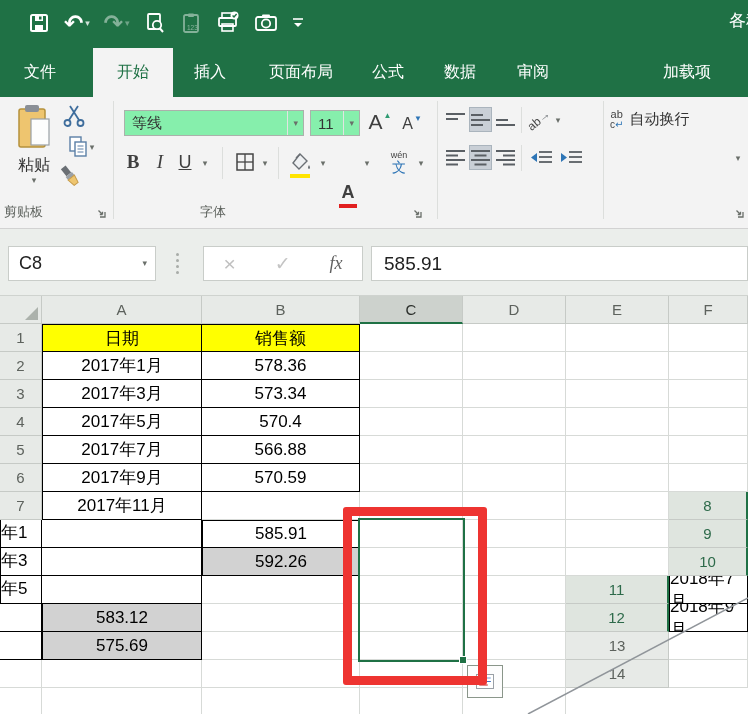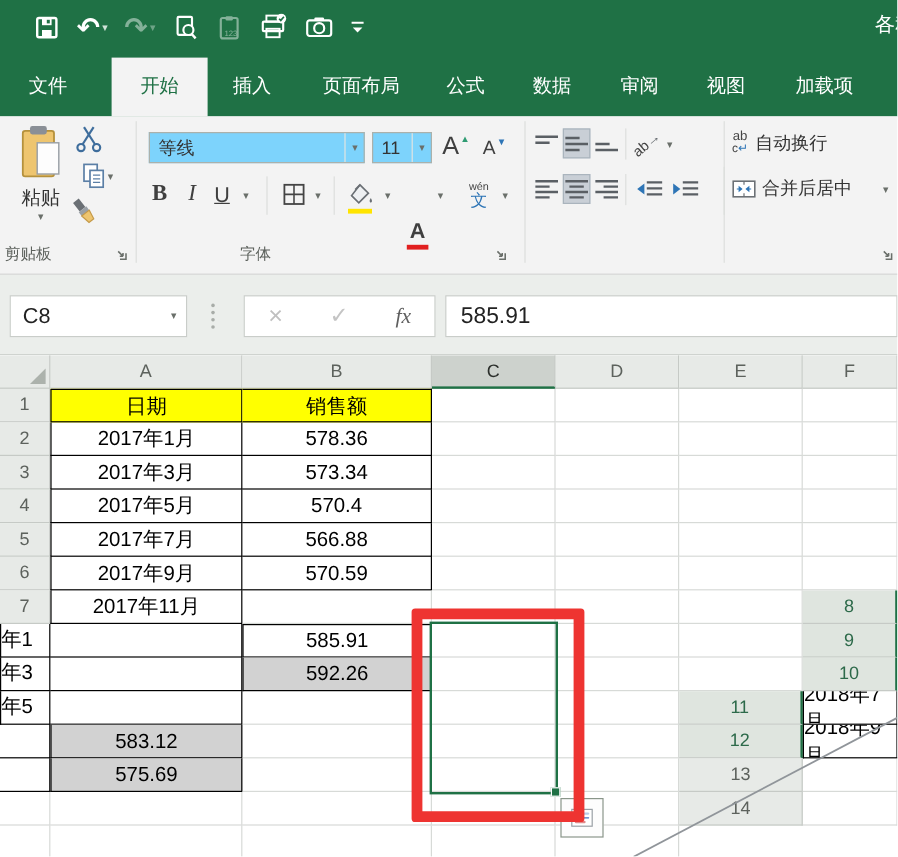--- a/index.html
+++ b/index.html
@@ -20,21 +20,21 @@
        color:#fff;font-size:16px;cursor:default}
   .tab.active{background:#f3f3f3;color:#1f7145}
 
   
   .ribbon{position:absolute;left:0;top:97px;width:748px;height:132px;background:#f3f3f3;border-bottom:1px solid #d2d2d2}
   .rdiv{position:absolute;top:4px;height:118px;width:1px;background:#dcdedc}
   .rlabel{position:absolute;top:106px;font-size:13px;color:#5c615c;}
   .launch{position:absolute;top:108px;width:11px;height:11px}
   .rbtn{position:absolute;display:flex;align-items:center;justify-content:center}
   .car2{font-size:9px;color:#6a6f6a;line-height:1}
-  .combo{position:absolute;background:#7dd3fc;border:1px solid #abb1ab;display:flex;align-items:center;font-size:15px;color:#333}
+  .combo{position:absolute;background:#86efac;border:1px solid #abb1ab;display:flex;align-items:center;font-size:15px;color:#333}
   .combo .cv{flex:1;padding-left:7px;white-space:nowrap;overflow:hidden}
   .combo .car2{padding:0 5px;border-left:1px solid #e2e4e2;align-self:stretch;display:flex;align-items:center}
   .bletter{font-family:"Liberation Serif","DejaVu Serif",serif;font-weight:bold;font-size:19px;color:#3f3f3f}
   .iletter{font-family:"Liberation Serif","DejaVu Serif",serif;font-style:italic;font-size:19px;color:#3f3f3f}
   .uletter{font-size:18px;color:#3f3f3f;text-decoration:underline}
   .fontbar{position:absolute;left:1px;bottom:-1px;width:18px;height:4px}
   .relbox{position:relative}
   .icsel{background:#c9cfd6;border:1px solid #aab4bd}
   .ritext{font-size:15px;color:#333;white-space:nowrap}
   .phon{display:flex;flex-direction:column;align-items:center;line-height:1}
@@ -144,21 +144,20 @@
   </div>
 
   <div class="tabbar">
     <span class="tab" style="left:12px;width:56px">文件</span>
     <span class="tab active" style="left:93px;width:80px">开始</span>
     <span class="tab" style="left:180px;width:60px">插入</span>
     <span class="tab" style="left:254px;width:94px">页面布局</span>
     <span class="tab" style="left:358px;width:60px">公式</span>
     <span class="tab" style="left:503px;width:60px">审阅</span>
     <span class="tab" style="left:430px;width:60px">数据</span>
-    <span class="tab" style="left:575px;width:60px">视图</span>
     <span class="tab" style="left:648px;width:78px">加载项</span>
   </div>
 
   <div class="ribbon">
 
     <div class="rbtn" style="left:8px;top:4px;width:52px;height:94px;flex-direction:column;justify-content:flex-start">
       <svg width="40" height="50" viewBox="0 0 40 50" style="margin-top:2px">
           <rect x="5" y="6" width="26" height="38" rx="2" fill="#eec56f" stroke="#b5913c" stroke-width="1.5"></rect>
           <rect x="11" y="2" width="14" height="7" rx="2" fill="#8a8f96"></rect>
           <rect x="17" y="16" width="18" height="26" fill="#fdfdfd" stroke="#9aa0a6" stroke-width="1.2"></rect>
@@ -365,30 +364,20 @@
       <svg width="22" height="16" viewBox="0 0 22 16">
           <g stroke="#5a5f64" stroke-width="1.8">
             <line x1="9" y1="2" x2="22" y2="2"></line>
             <line x1="9" y1="7" x2="22" y2="7"></line>
             <line x1="9" y1="12" x2="22" y2="12"></line>
           </g>
           <path d="M1 3 L7 7.5 L1 12 Z" fill="#2e75b6"></path>
         </svg>
     </div>
     <div class="rdiv" style="left:603px;top:42px;height:40px"></div>
-    <div class="rbtn" style="left:610px;top:46px;width:128px;height:28px;justify-content:flex-start;gap:5px">
-      <svg width="20" height="15" viewBox="0 0 20 15">
-          <rect x="1" y="1" width="18" height="13" fill="#fff" stroke="#6a6f74" stroke-width="1.3"></rect>
-          <line x1="10" y1="1" x2="10" y2="4" stroke="#6a6f74"></line>
-          <line x1="10" y1="11" x2="10" y2="14" stroke="#6a6f74"></line>
-          <path d="M4 7.5 h4 M8 7.5 l-2 -1.6 v3.2 Z" stroke="#2e75b6" fill="#2e75b6"></path>
-          <path d="M16 7.5 h-4 M12 7.5 l2 -1.6 v3.2 Z" stroke="#2e75b6" fill="#2e75b6"></path>
-        </svg>
-      <span class="ritext">合并后居中</span>
-    </div>
     <div class="rbtn" style="left:731px;top:52px;width:14px;height:18px">
         <span class="car2">▾</span>
       </div>
     <div class="launch" style="left:734px">
       <svg width="11" height="11" viewBox="0 0 11 11">
           <path d="M9 4 V9 H4" fill="none" stroke="#6a6f6a" stroke-width="1.3"></path>
           <path d="M2.5 2.5 L6.5 6.5 M6.5 6.5 H3.8 M6.5 6.5 V3.8" fill="none" stroke="#6a6f6a" stroke-width="1.3"></path>
         </svg>
     </div>
   </div>

